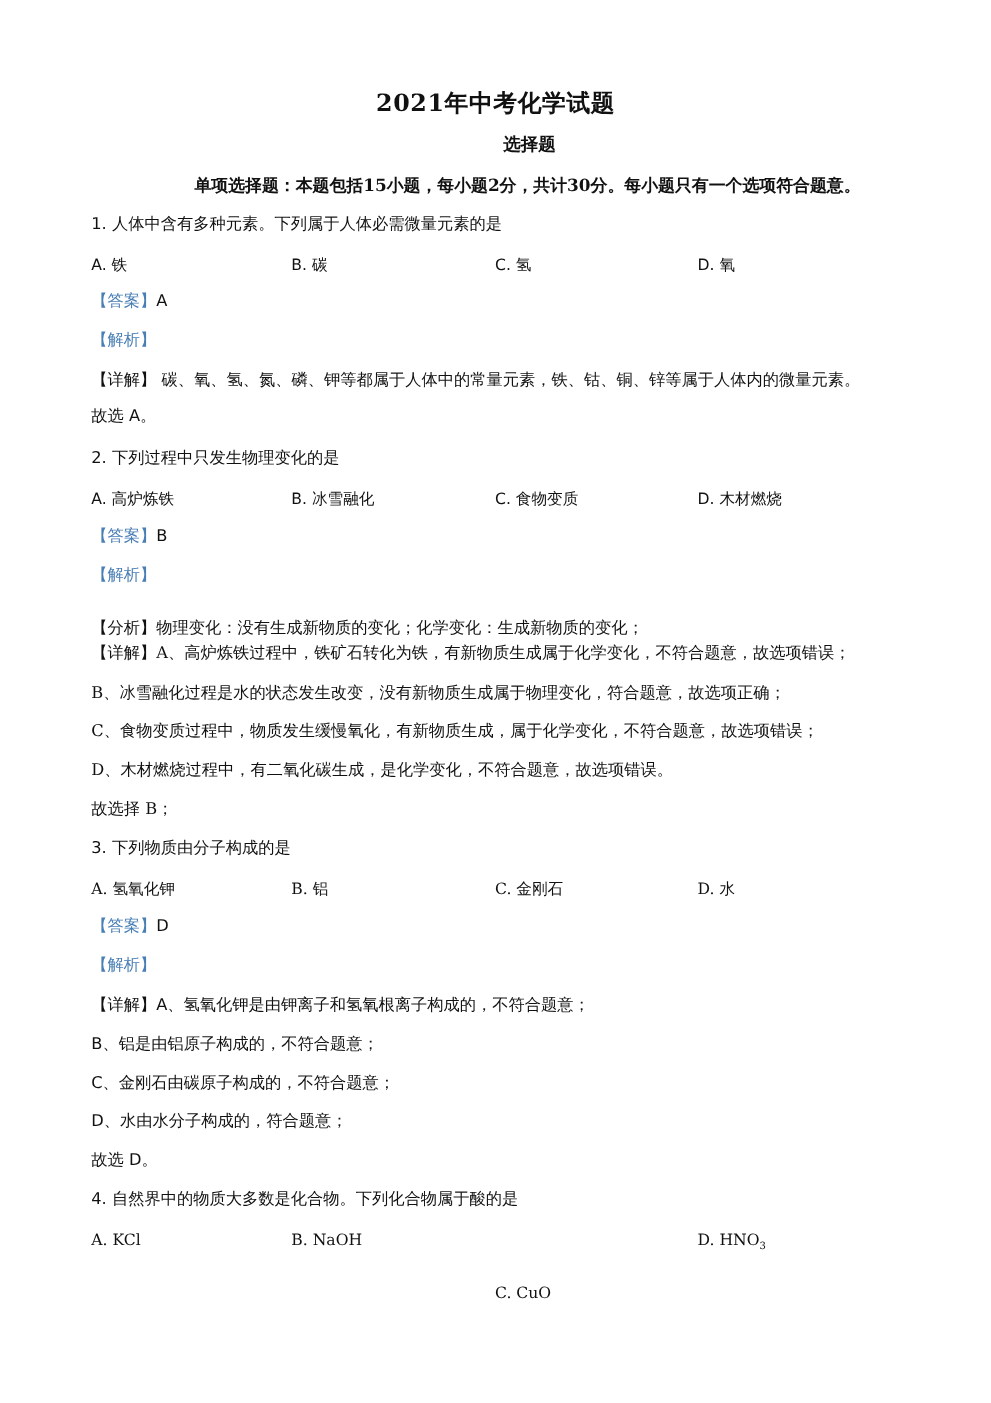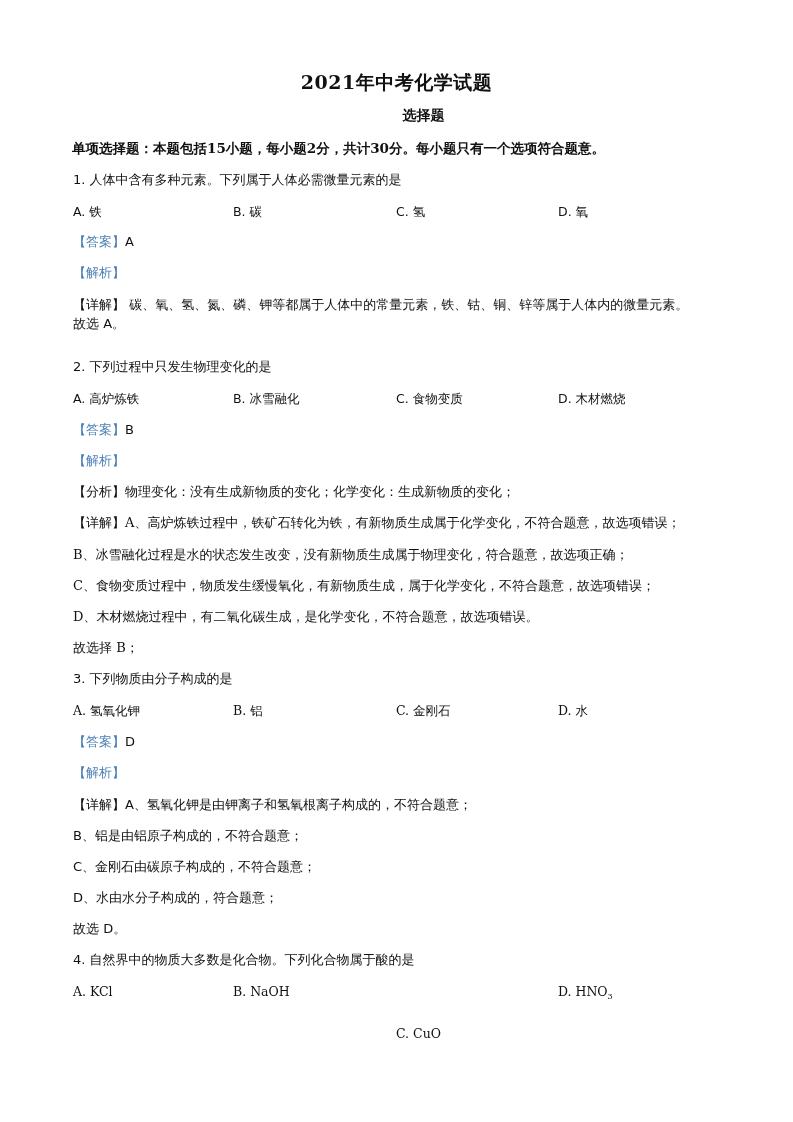--- a/index.html
+++ b/index.html
@@ -4,21 +4,21 @@
   <style>
     html, body { margin: 0; padding: 0; background: #ffffff; }
     body { width: 793px; height: 1122px; position: relative; overflow: hidden;
       font-family: "DejaVu Sans", "Liberation Sans", sans-serif; color: #111; }
     .page { position: absolute; left: 0; top: 0; width: 793px; height: 820px; }
     .title { position: absolute; top: 70px; left: 0; width: 793px; text-align: center;
       font-family: "DejaVu Serif", "Liberation Serif", serif; font-weight: bold; font-size: 19px; letter-spacing: 0.5px; }
     .subtitle { position: absolute; top: 107px; left: 0; width: 793px; text-align: center;
       font-family: "DejaVu Serif", "Liberation Serif", serif; font-weight: bold; font-size: 14px; margin-left: 27px; }
     .instr { position: absolute; top: 140px; left: 72px; width: 700px;
-      font-family: "DejaVu Serif", "Liberation Serif", serif; font-weight: bold; font-size: 13.5px; white-space: nowrap; }
+      font-family: "DejaVu Serif", "Liberation Serif", serif; font-weight: bold; font-size: 13.5px; white-space: nowrap; text-align: center; }
     .line { position: absolute; left: 73px; font-size: 13px; white-space: nowrap; line-height: 18px; }
     .serif { font-family: "DejaVu Serif", "Liberation Serif", serif; }
     .opt { position: absolute; font-size: 12.5px; white-space: nowrap; line-height: 18px; }
     .tag { color: #4a7fb5; }
     sub { font-size: 8px; vertical-align: -3px; }
   </style>
 </head>
 <body>
 
 <div class="page">
@@ -27,30 +27,30 @@
   <div class="instr">单项选择题：本题包括15小题，每小题2分，共计30分。每小题只有一个选项符合题意。</div>
 
   <div class="line" style="top:171px">1.  人体中含有多种元素。下列属于人体必需微量元素的是</div>
   <div class="opt" style="top:203px;left:73px">A.  铁</div>
   <div class="opt" style="top:203px;left:233px">B.  碳</div>
   <div class="opt" style="top:203px;left:396px">C.  氢</div>
   <div class="opt" style="top:203px;left:558px">D.  氧</div>
   <div class="line" style="top:233px"><span class="tag">【答案】</span><span>A</span></div>
   <div class="line" style="top:264px"><span class="tag">【解析】</span></div>
   <div class="line serif" style="top:296px"><span>【详解】</span><span> 碳、氧、氢、氮、磷、钾等都属于人体中的常量元素，铁、钴、铜、锌等属于人体内的微量元素。</span></div>
-  <div class="line" style="top:315px">故选 A。</div>
+  <div class="line" style="top:325px">故选 A。</div>
 
   <div class="line" style="top:358px">2.  下列过程中只发生物理变化的是</div>
   <div class="opt" style="top:390px;left:73px">A.  高炉炼铁</div>
   <div class="opt" style="top:390px;left:233px">B.  冰雪融化</div>
   <div class="opt" style="top:390px;left:396px">C.  食物变质</div>
   <div class="opt" style="top:390px;left:558px">D.  木材燃烧</div>
   <div class="line" style="top:421px"><span class="tag">【答案】</span><span>B</span></div>
   <div class="line" style="top:452px"><span class="tag">【解析】</span></div>
-  <div class="line serif" style="top:483px"><span>【分析】</span><span>物理变化：没有生成新物质的变化；化学变化：生成新物质的变化；</span></div>
+  <div class="line serif" style="top:494px"><span>【分析】</span><span>物理变化：没有生成新物质的变化；化学变化：生成新物质的变化；</span></div>
   <div class="line serif" style="top:514px"><span>【详解】</span><span>A、高炉炼铁过程中，铁矿石转化为铁，有新物质生成属于化学变化，不符合题意，故选项错误；</span></div>
   <div class="line serif" style="top:546px">B、冰雪融化过程是水的状态发生改变，没有新物质生成属于物理变化，符合题意，故选项正确；</div>
   <div class="line serif" style="top:577px">C、食物变质过程中，物质发生缓慢氧化，有新物质生成，属于化学变化，不符合题意，故选项错误；</div>
   <div class="line serif" style="top:608px">D、木材燃烧过程中，有二氧化碳生成，是化学变化，不符合题意，故选项错误。</div>
   <div class="line serif" style="top:639px">故选择 B；</div>
 
   <div class="line" style="top:670px">3.  下列物质由分子构成的是</div>
   <div class="opt serif" style="top:702px;left:73px">A.  氢氧化钾</div>
   <div class="opt serif" style="top:702px;left:233px">B.  铝</div>
   <div class="opt serif" style="top:702px;left:396px">C.  金刚石</div>

